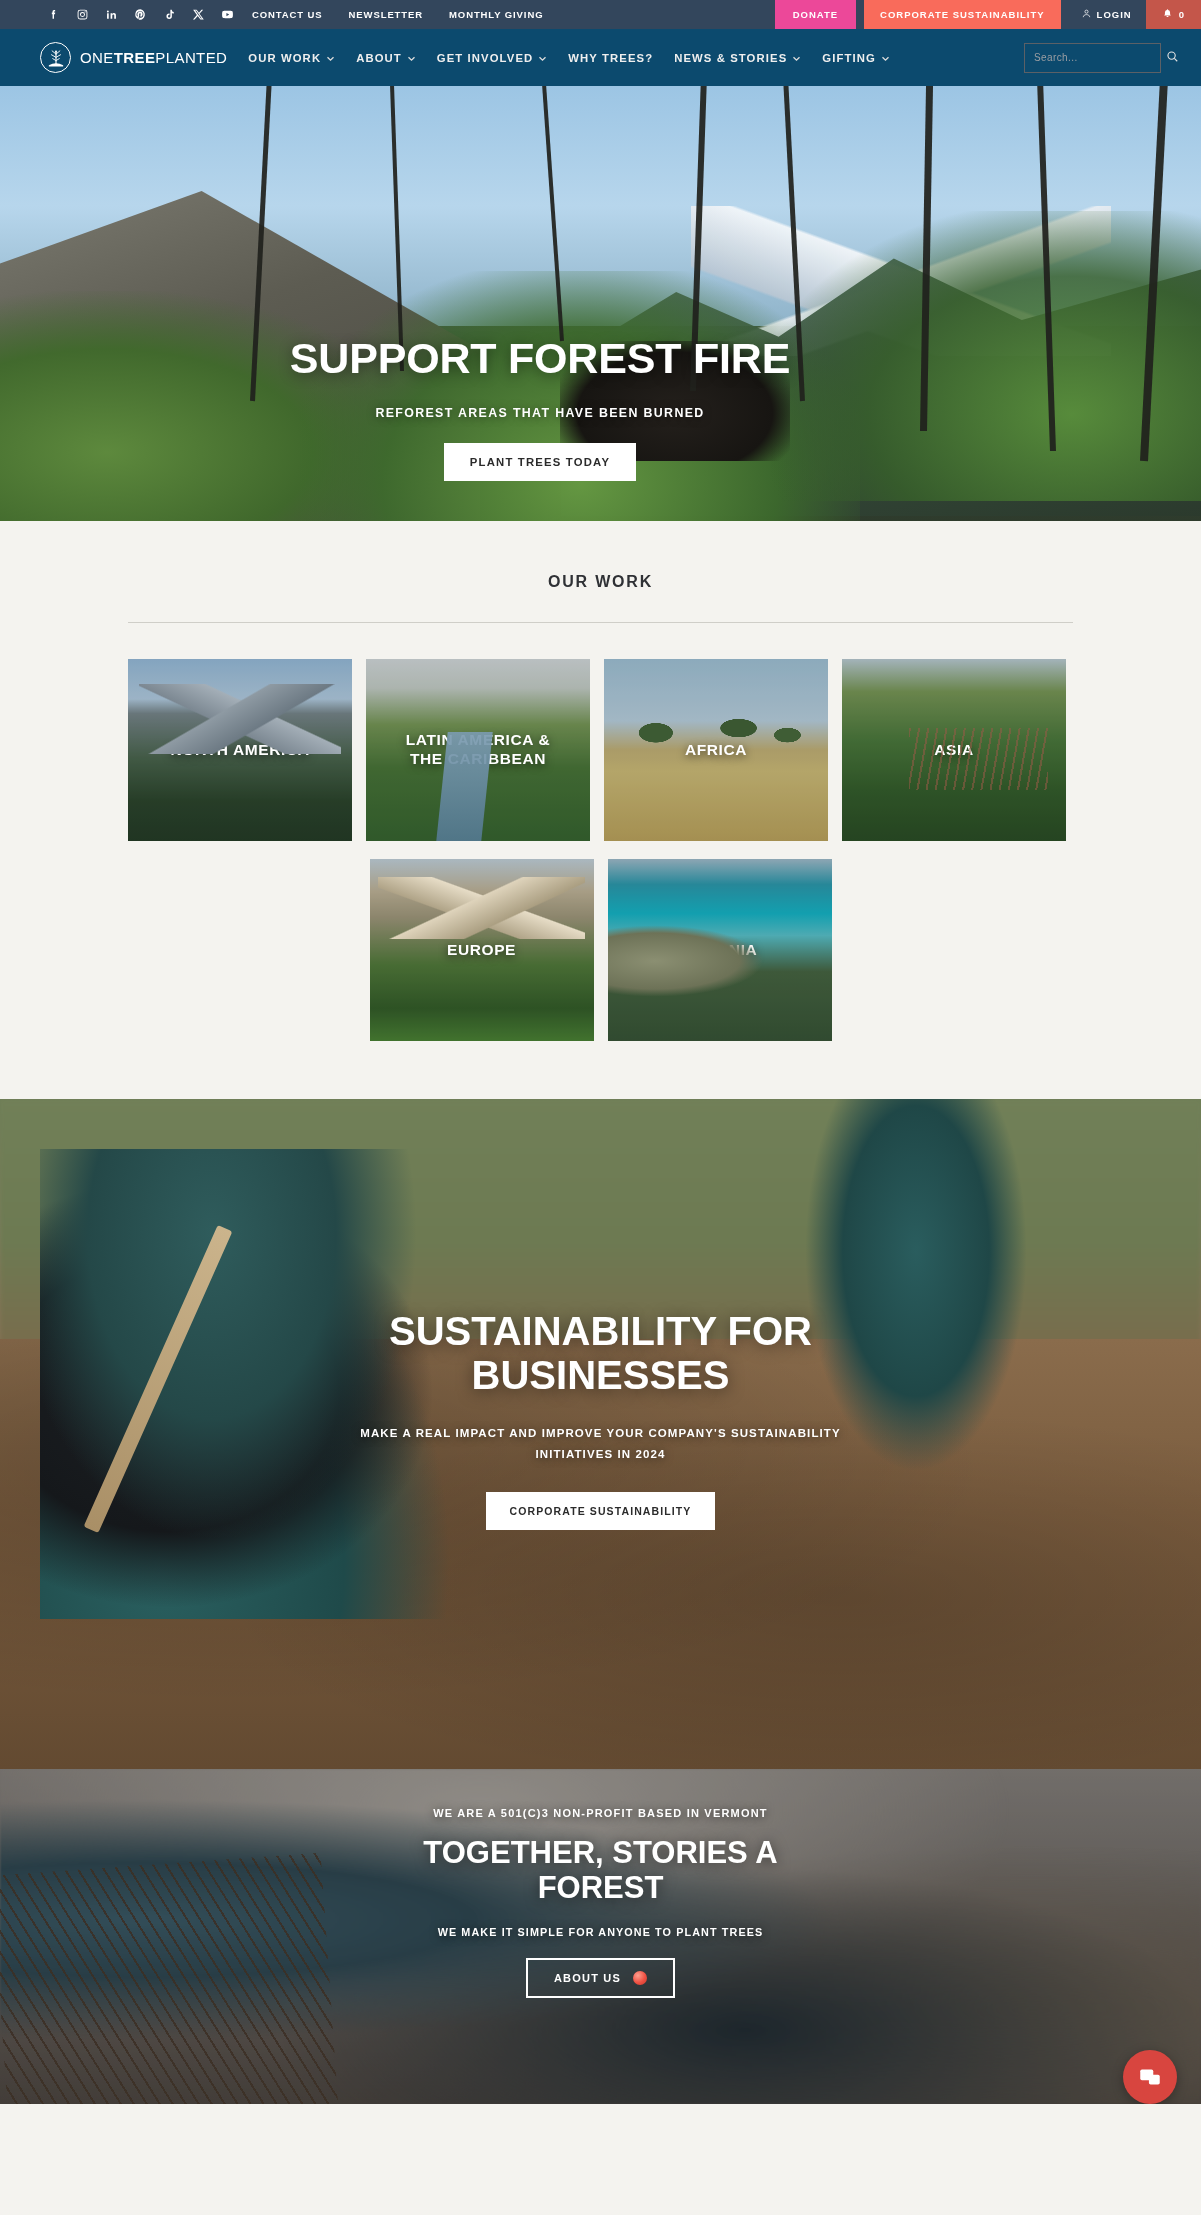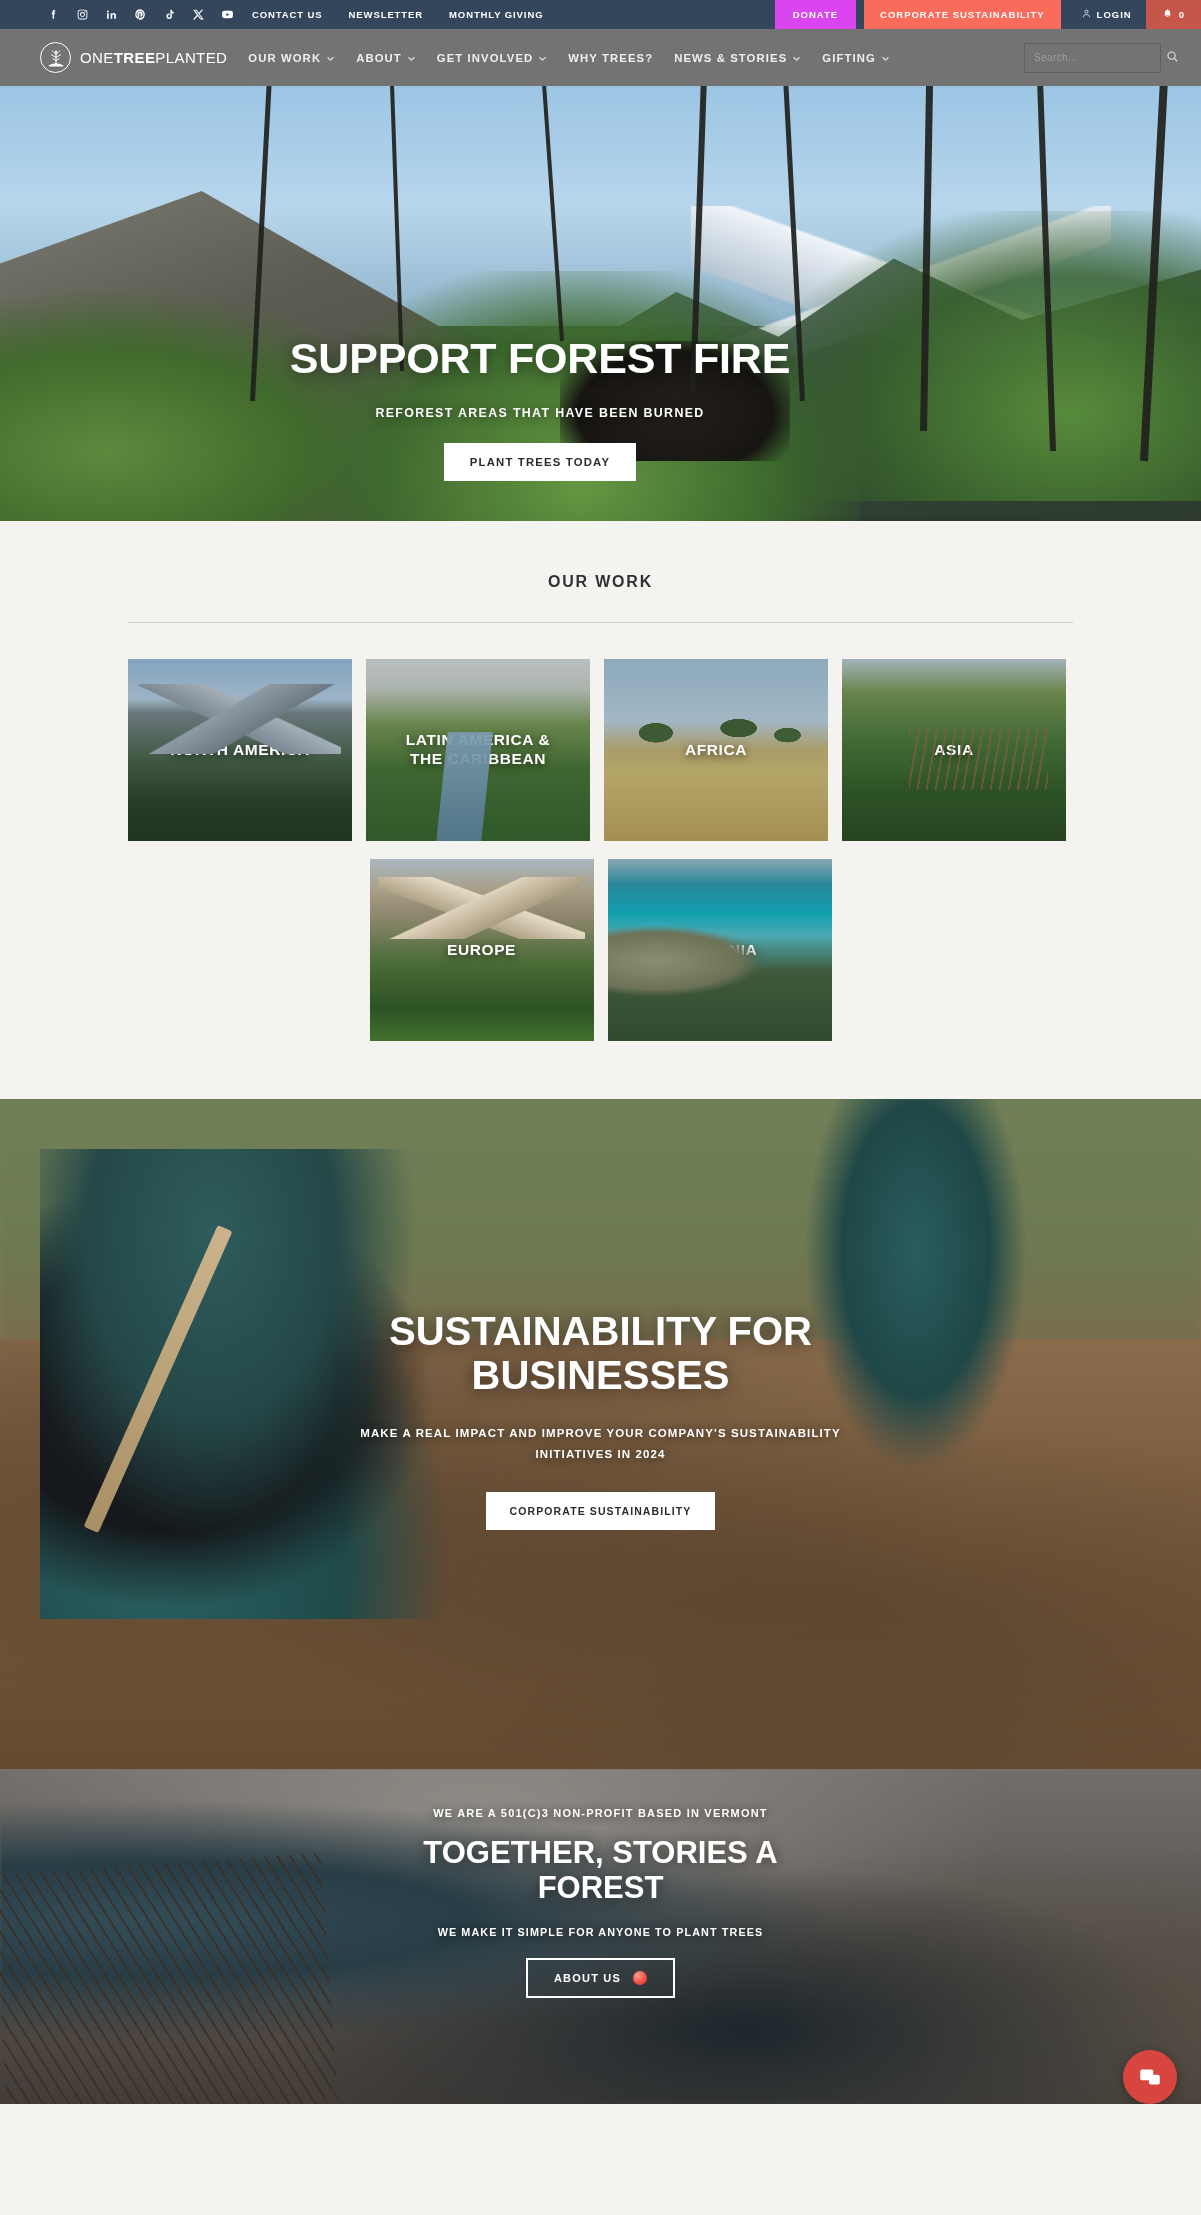--- a/index.html
+++ b/index.html
@@ -26,21 +26,21 @@
   .social .si { color:#fff; display:flex; align-items:center; justify-content:center;
                 width:15px; height:15px; }
   .social .si svg{ width:13px; height:13px; fill:#fff; display:block;}
   .toplinks { display:flex; align-items:flex-end; gap:26px; margin-left:17px; z-index:2;}
   .toplinks a {
     color:#fff; font-size:9.5px; letter-spacing:.9px; font-weight:700;
     text-decoration:none; white-space:nowrap;
   }
   .topright { margin-left:auto; display:flex; align-items:stretch; height:29px; z-index:2;}
   .btn-donate {
-    background:#d946ef; color:#fff; font-size:9.5px; font-weight:700; letter-spacing:1px;
+    background:#ec4899; color:#fff; font-size:9.5px; font-weight:700; letter-spacing:1px;
     display:flex; align-items:center; padding:8px 18px; text-decoration:none;
   }
   .btn-corp {
     background:#f96b5b; color:#fff; font-size:9.5px; font-weight:700; letter-spacing:1px;
     display:flex; align-items:center; padding:0 16px; text-decoration:none;
     margin-left:8px;
   }
   .btn-login {
     color:#fff; font-size:9.5px; font-weight:700; letter-spacing:1px;
     display:flex; align-items:center; gap:5px; padding:0 14px; text-decoration:none;
@@ -48,21 +48,21 @@
   }
   .btn-login svg{width:11px;height:11px;fill:none;stroke:#fff;stroke-width:1.6;}
   .btn-cart {
     background:#c4564a; color:#fff; font-size:9.5px; font-weight:700; letter-spacing:1px;
     display:flex; align-items:center; gap:6px; padding:0 16px; text-decoration:none;
   }
   .btn-cart svg{width:11px;height:11px;fill:#fff;}
 
   
   .nav {
-    height:57px; background:#737373; display:flex; align-items:center;
+    height:57px; background:#0c4a6e; display:flex; align-items:center;
     position:relative;
   }
   .logo { display:flex; align-items:center; gap:9px; margin-left:40px; text-decoration:none;}
   .logo-mark{
     width:31px;height:31px;border:1.6px solid #fff;border-radius:50%;
     display:flex;align-items:center;justify-content:center;flex:none;overflow:hidden;
   }
   .logo-mark svg{width:26px;height:26px;}
   .logo-txt{color:#fff;font-size:15px;letter-spacing:.4px;font-weight:400;white-space:nowrap;}
   .logo-txt b{font-weight:800;}

